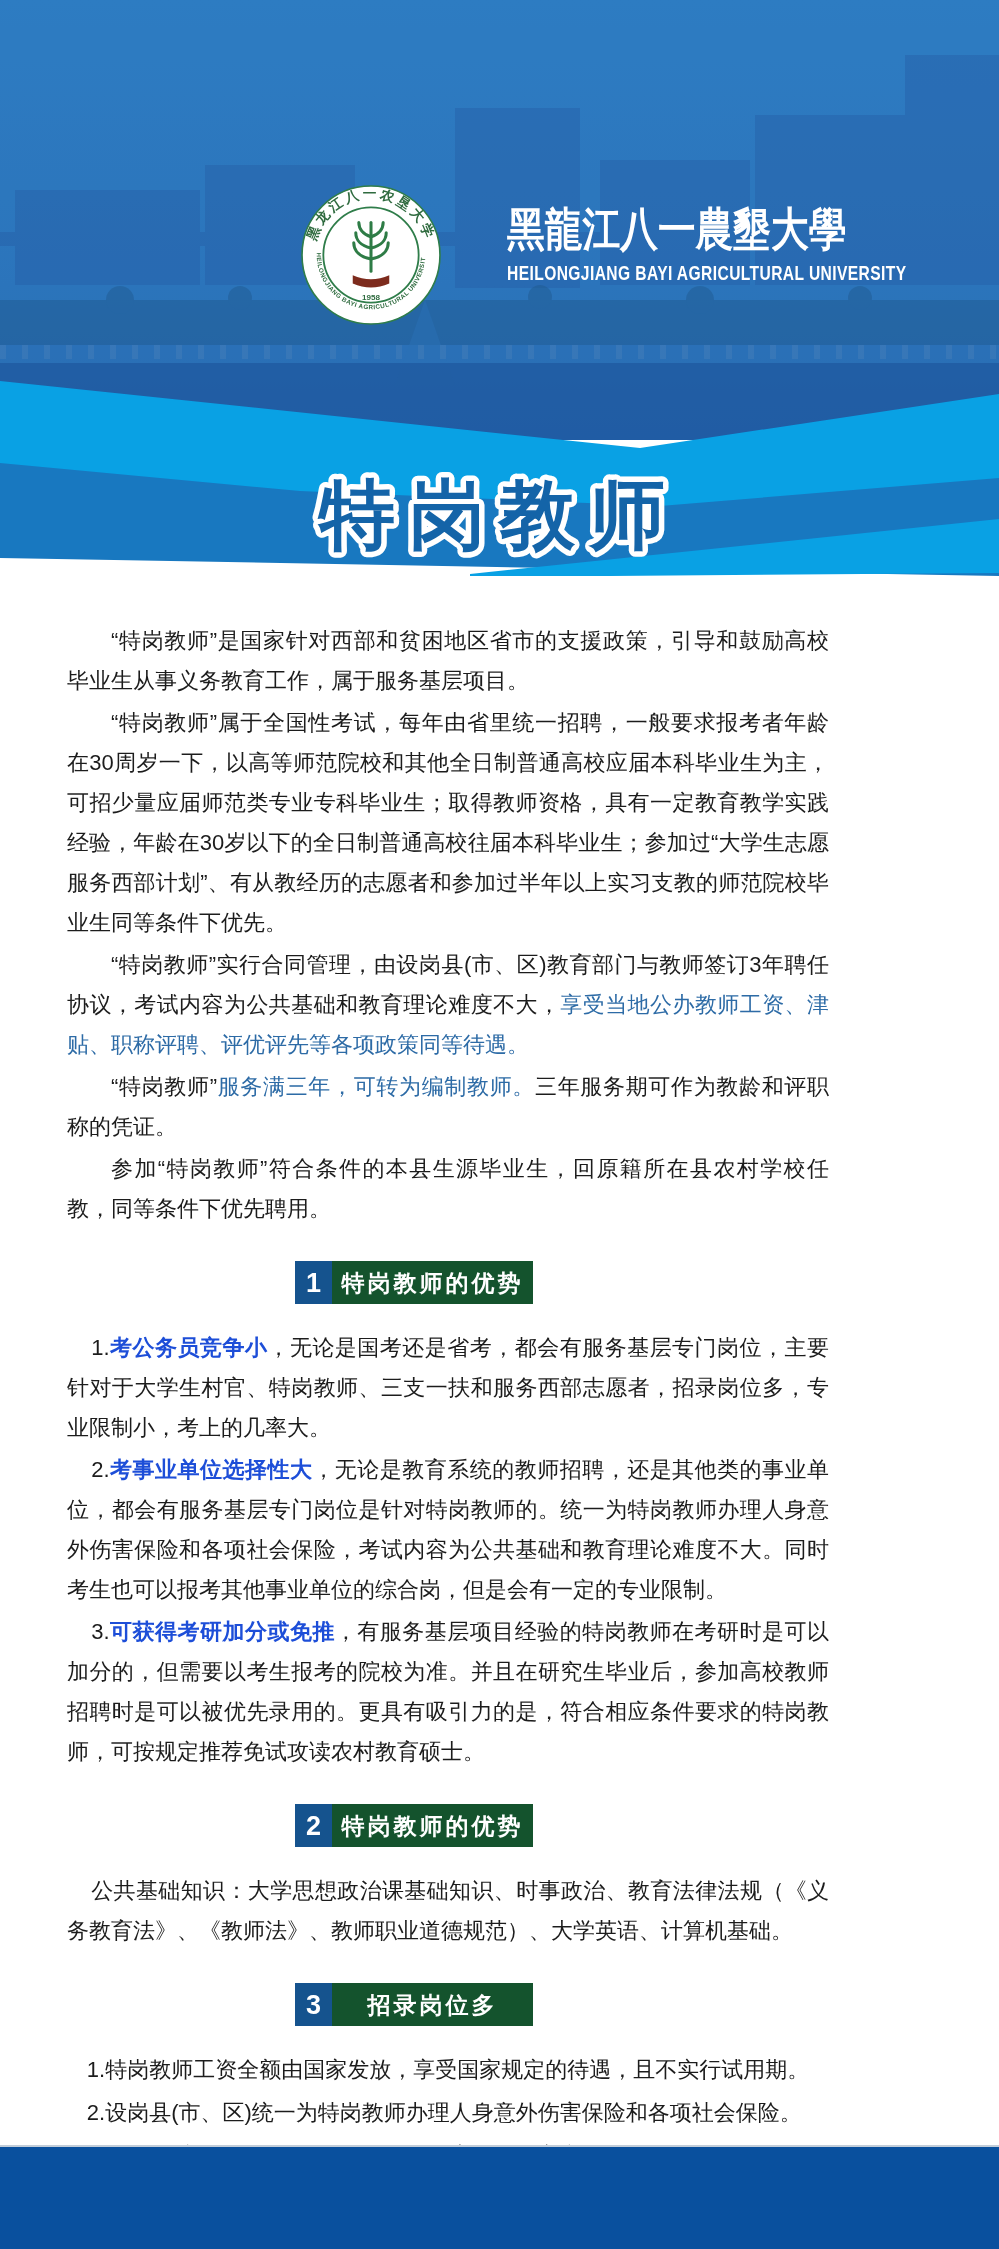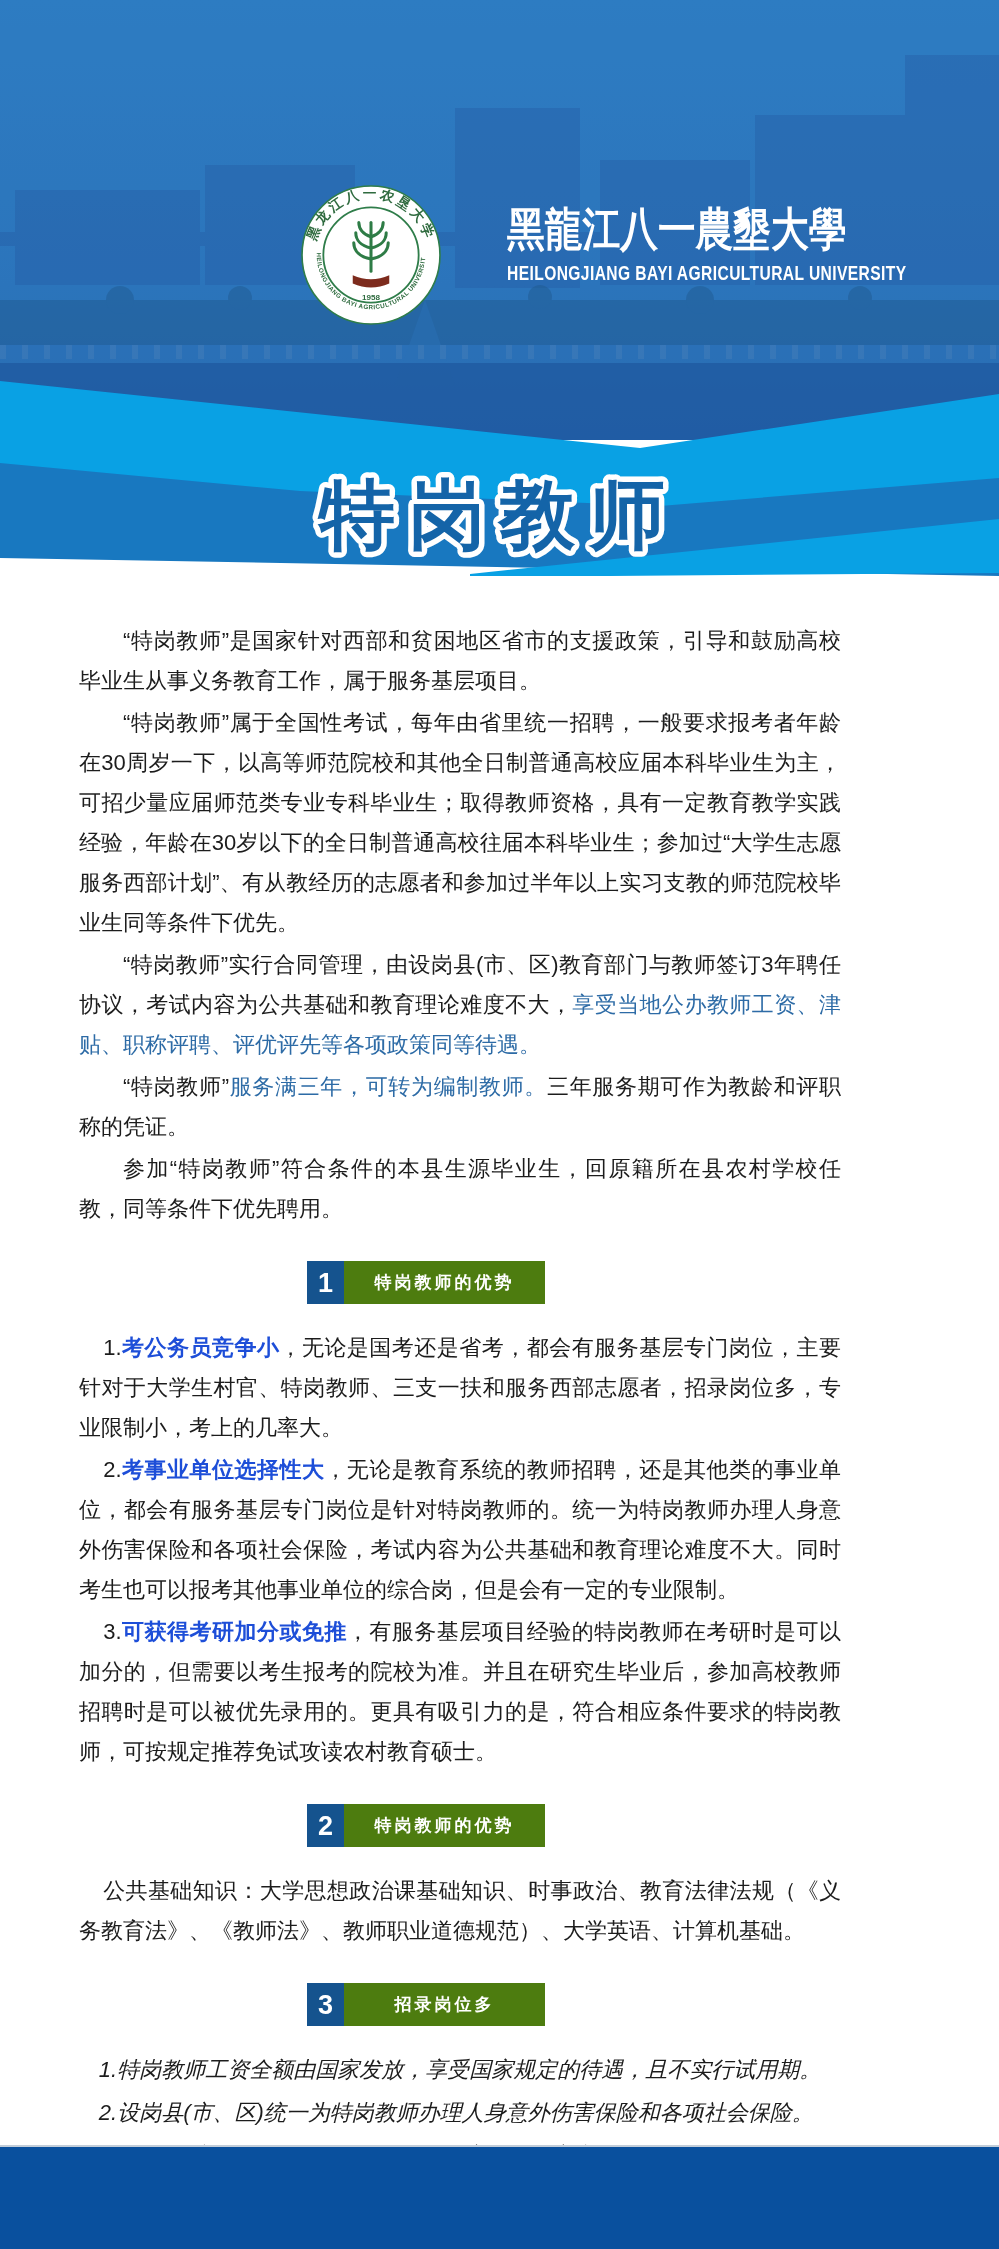--- a/index.html
+++ b/index.html
@@ -14,33 +14,33 @@
   .uni-en{margin-top:8px;font-weight:bold;font-size:19.5px;letter-spacing:.5px;white-space:nowrap;
           transform:scaleX(.80);transform-origin:left;}
   
   .banner{position:absolute;left:0;top:376px;width:999px;height:205px;}
   .layer{position:absolute;left:0;top:0;width:999px;height:205px;}
   .band-base{background:#1878c0;clip-path:polygon(0 85px,999px 100px,999px 200px,0 182px);}
   .band-cyan{background:#09a1e4;clip-path:polygon(0 5px,640px 72px,999px 18px,999px 102px,660px 130px,300px 115px,0 87px);}
   .band-stripe{background:#09a1e4;clip-path:polygon(470px 198px,999px 143px,999px 197px,610px 200px,470px 200px);}
   .banner-title-svg{position:absolute;left:0;top:85px;width:999px;height:108px;}
   
-  .content{position:absolute;left:16px;top:565px;width:894px;box-sizing:border-box;
+  .content{position:absolute;left:4px;top:565px;width:894px;box-sizing:border-box;
            padding:56px 69px 0 63px;color:#1c1c1c;font-size:22px;line-height:40px;}
   .content p{margin:0 0 2px 0;text-align:justify;}
   p.indent2{text-indent:2em;}
   p.indent1{text-indent:1.1em;}
-  p.indent09{text-indent:0.9em;margin-bottom:3px;font-style:italic;}
+  p.indent09{text-indent:0.9em;margin-bottom:3px;}
   .seg-bold{font-weight:normal;}
   .seg-blue{color:#2d6ba6;}
   .seg-blueb{color:#1d4ed8;font-weight:bold;}
   .sec-header{display:flex;width:238px;height:43px;margin:32px auto 24px auto;transform:translateX(-34px);}
   .sec-num{width:37px;background:#15538e;color:#fff;font-weight:bold;font-size:27px;
            display:flex;align-items:center;justify-content:center;}
-  .sec-title{flex:1;background:#4d7c0f;color:#fff;font-weight:bold;font-size:17px;letter-spacing:3px;
+  .sec-title{flex:1;background:#14532d;color:#fff;font-weight:bold;font-size:23px;letter-spacing:3px;
              display:flex;align-items:center;justify-content:center;}
   
   .footer{position:absolute;left:0;top:2145px;width:999px;height:104px;background:#09509e;border-top:2px solid #c2cdd9;box-sizing:border-box;}
 </style>
 </head>
 <body>
 
 <div class="page">
 
   <svg class="photo" viewBox="0 0 999 440">

